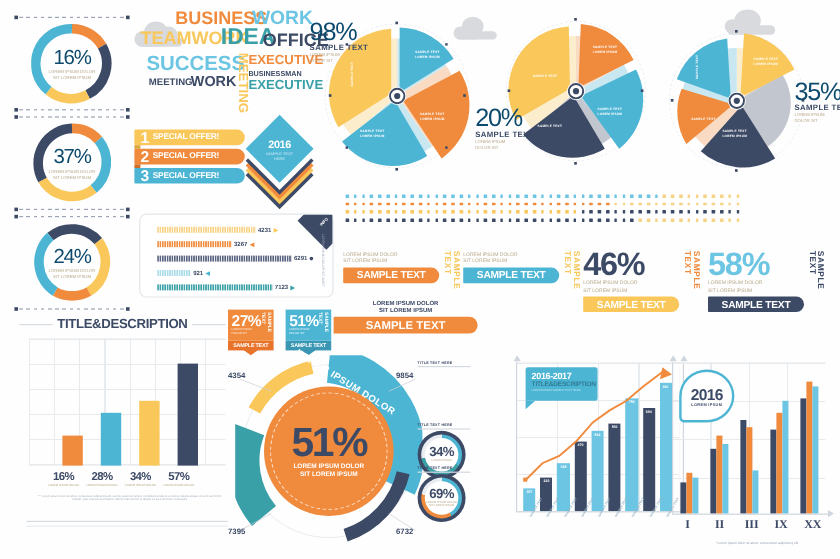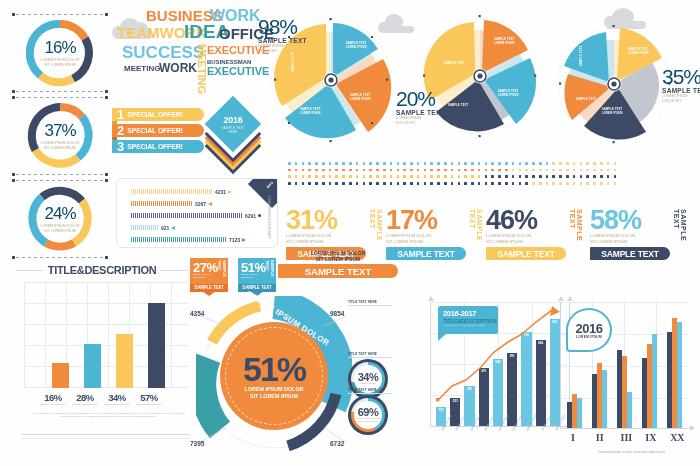--- a/index.html
+++ b/index.html
@@ -655,28 +655,26 @@
         <i class="dot" style="background: rgb(246, 211, 134);"></i>
         <i class="dot" style="background: rgb(246, 211, 134);"></i>
         <i class="dot" style="background: rgb(246, 211, 134);"></i>
         <i class="dot" style="background: rgb(246, 211, 134);"></i>
         <i class="dot" style="background: rgb(246, 211, 134);"></i>
         <i class="dot" style="background: rgb(246, 211, 134);"></i>
       </div>
     </div>
 
   <div class="stat" style="left:286px;top:208px;">
-    <div class="big" style="color:#f9c75a;">31%</div>
     <div class="vert" style="color:#f9c75a;">SAMPLE TEXT</div>
     <div class="sub" style="white-space:pre-line;">LOREM IPSUM DOLOR
 SIT LOREM IPSUM</div>
     <div class="ban" style="background:#f08a3c;color:#fff;width:80px;">SAMPLE TEXT</div>
   </div>
   <div class="stat" style="left:386px;top:208px;">
-    <div class="big" style="color:#f08a3c;">17%</div>
     <div class="vert" style="color:#f9c75a;">SAMPLE TEXT</div>
     <div class="sub" style="white-space:pre-line;">LOREM IPSUM DOLOR
 SIT LOREM IPSUM</div>
     <div class="ban" style="background:#4db5d4;color:#fff;width:80px;">SAMPLE TEXT</div>
   </div>
   <div class="stat" style="left:486px;top:208px;">
     <div class="big" style="color:#3c4a66;">46%</div>
     <div class="vert" style="color:#f08a3c;">SAMPLE TEXT</div>
     <div class="sub" style="white-space:pre-line;">LOREM IPSUM DOLOR
 SIT LOREM IPSUM</div>

